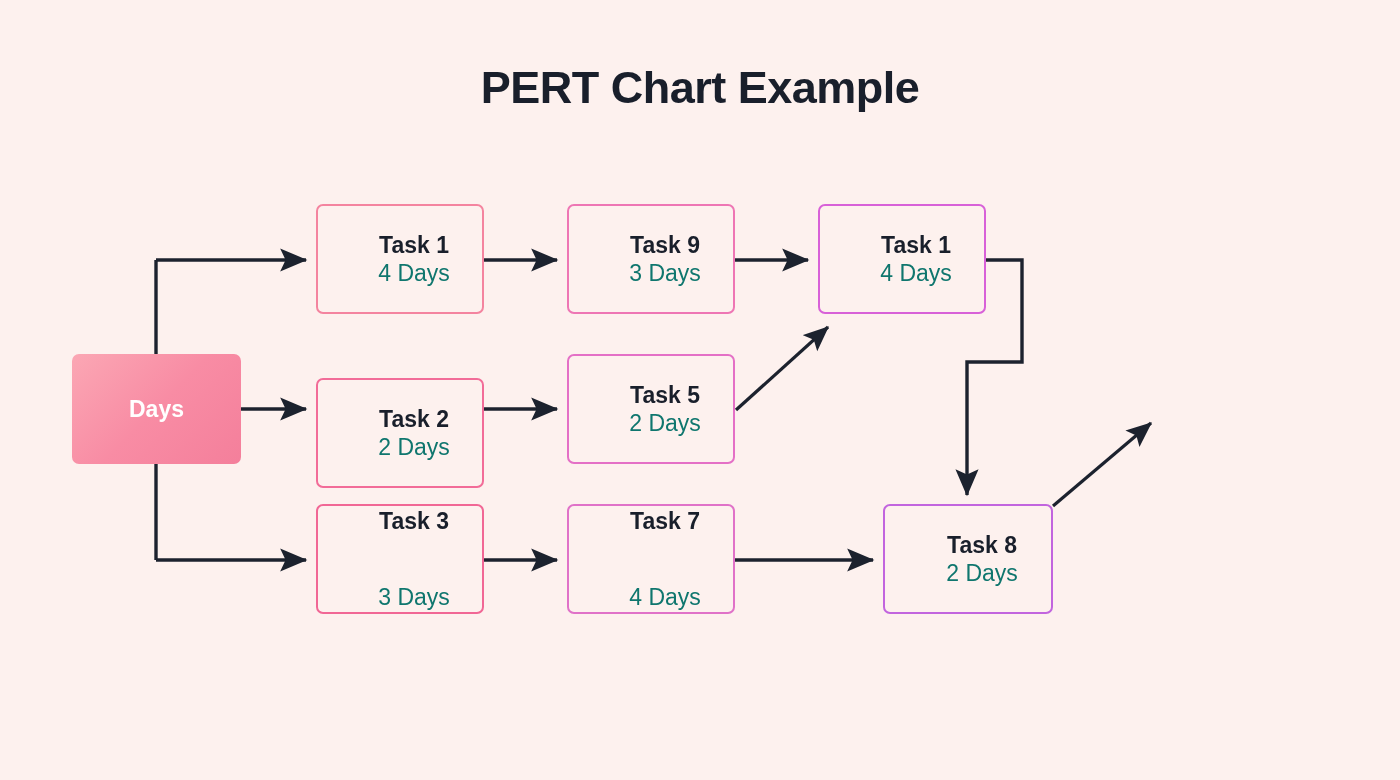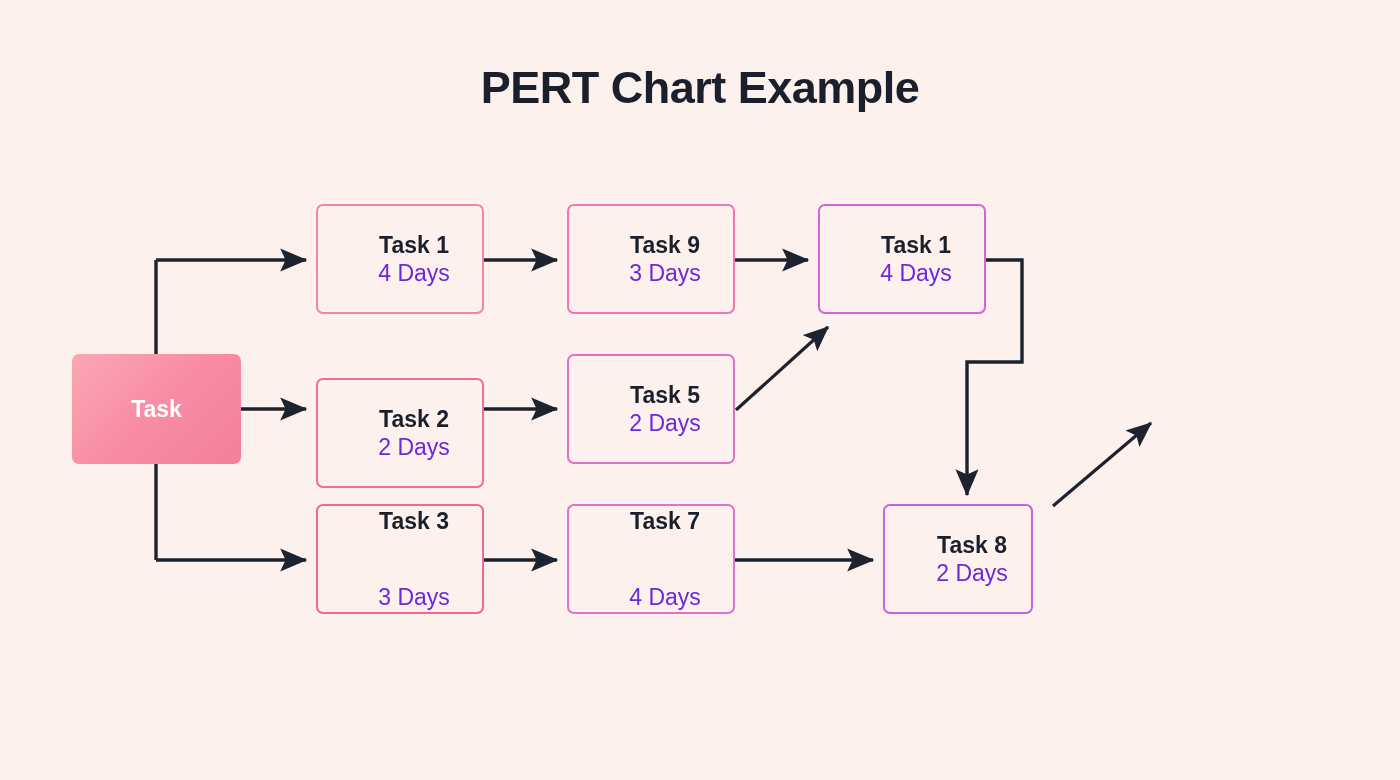--- a/index.html
+++ b/index.html
@@ -77,21 +77,21 @@
   }
   .task .task-name {
     font-size: 23px;
     font-weight: bold;
     color: #191F2B;
     line-height: 1.22;
   }
   .task .task-duration {
     font-size: 23px;
     font-weight: normal;
-    color: #6d28d9;
+    color: #0f766e;
     line-height: 1.22;
   }
 
   
   .col-1 { left: 316px; }
   .col-2 { left: 567px; }
   .col-3 { left: 818px; }
   .row-1 { top: 204px; }
   .row-2 { top: 354px; }
   .row-3 { top: 504px; gap: 47px; }
@@ -100,21 +100,21 @@
   #task-1 { border-color: #F4849F; }
   #task-2 { border-color: #F26C98; margin-top: 24px; }
   #task-3 { border-color: #F16795; }
   #task-4 { border-color: #EE76B4; }
   #task-5 { border-color: #E470C6; }
   #task-6 { border-color: #E072C8; }
   #task-7 { border-color: #D861D8; }
   #task-8 {
     left: 883px;
     top: 504px;
-    width: 150px;
+    width: 170px;
     border-color: #C265DE;
   }
 
   
   #connectors {
     position: absolute;
     left: 0;
     top: 0;
     width: 1400px;
     height: 780px;
@@ -154,21 +154,21 @@
     <path d="M484,560 L557,560" fill="none" stroke="#1C222E" stroke-width="3.4" marker-end="url(#arrow)"></path>
 
     <path d="M735,560 L873,560" fill="none" stroke="#1C222E" stroke-width="3.4" marker-end="url(#arrow)"></path>
 
     <path d="M986,260 L1022,260 L1022,362 L967,362 L967,495" fill="none" stroke="#1C222E" stroke-width="3.4" stroke-linejoin="miter" marker-end="url(#arrow)"></path>
 
     <path d="M1053,506 L1151,423" fill="none" stroke="#1C222E" stroke-width="3.2" marker-end="url(#arrow)"></path>
   </svg>
 
   <div class="terminal" id="node-start">
-    <span>Task</span>
+    <span>Days</span>
   </div>
 
   <div class="task col-1 row-1" id="task-1">
     <span class="task-name">Task 1</span>
     <span class="task-duration">4 Days</span>
   </div>
 
   <div class="task col-2 row-1" id="task-4">
     <span class="task-name">Task 9</span>
     <span class="task-duration">3 Days</span>

